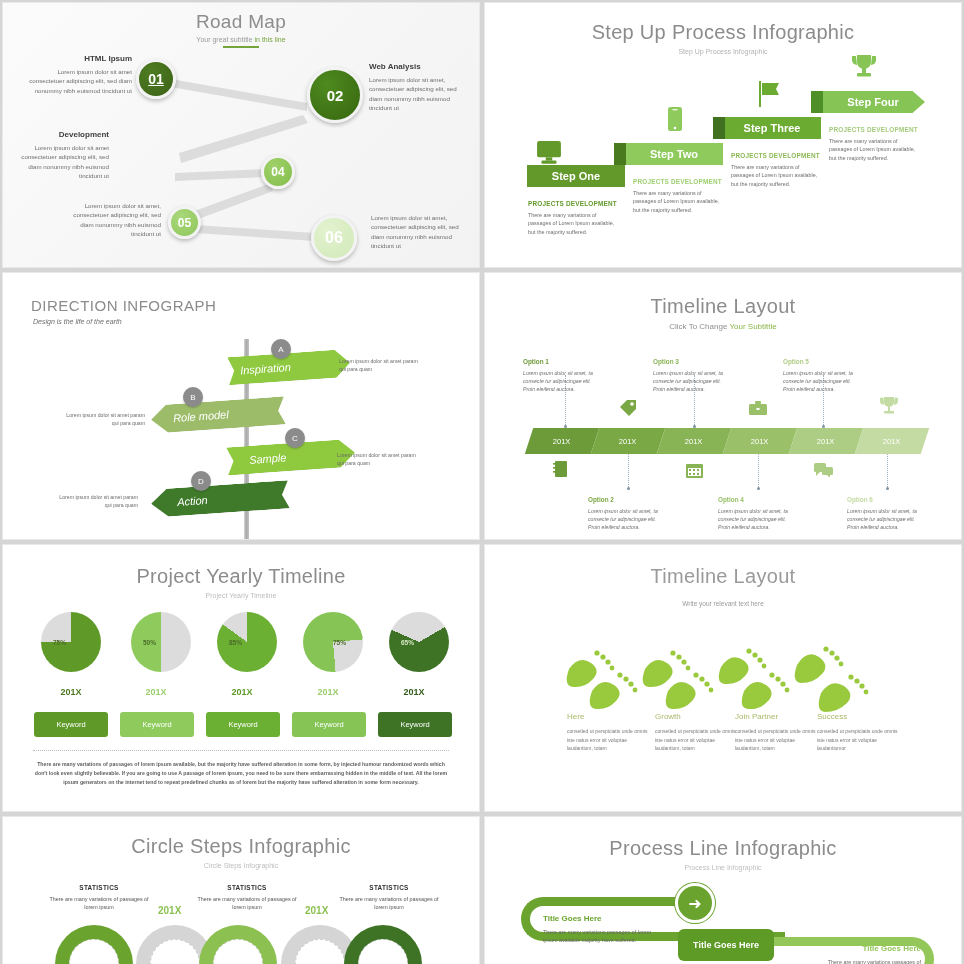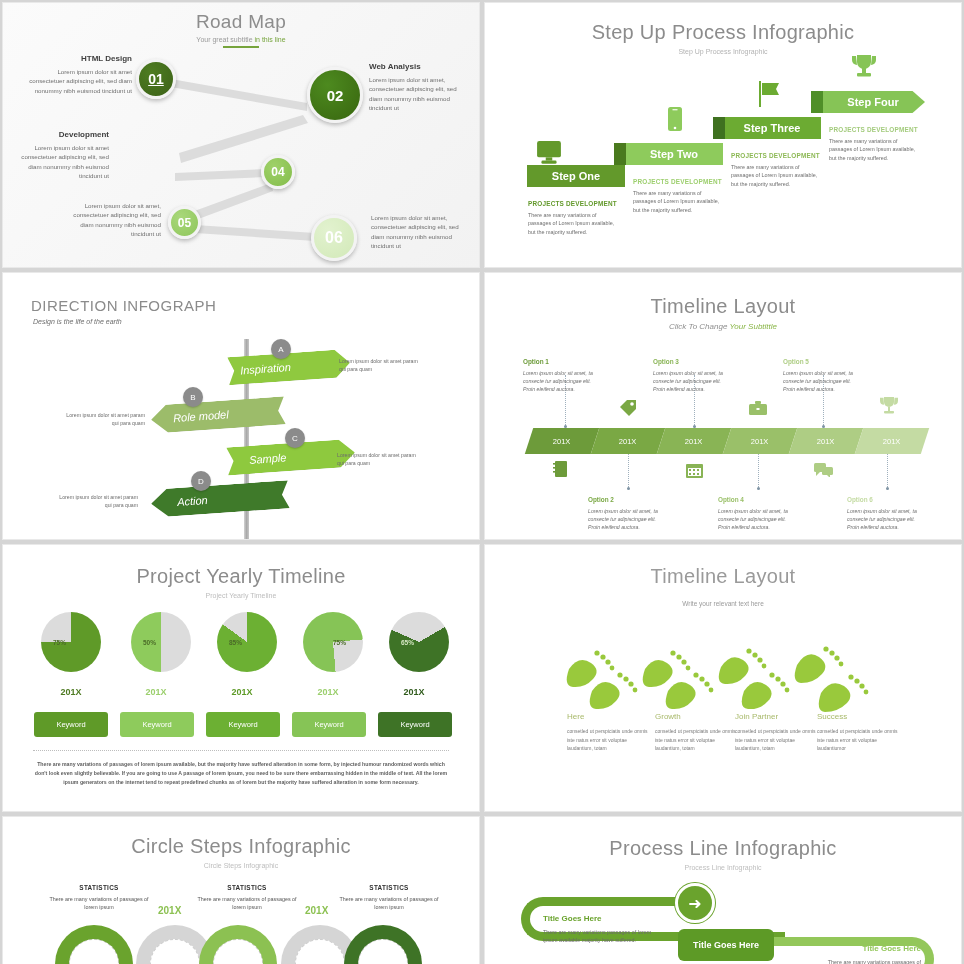--- a/index.html
+++ b/index.html
@@ -129,21 +129,21 @@
     </svg>
 
     <div class="rm-stage">
       <div class="circle c01">01</div>
       <div class="circle c02">02</div>
       <div class="circle c04">04</div>
       <div class="circle c05">05</div>
       <div class="circle c06">06</div>
 
       <div class="rm-lab" style="left:24px;top:50px;width:105px;text-align:right">
-        <b>HTML Design</b>
+        <b>HTML Ipsum</b>
         <span>Lorem ipsum dolor sit amet consectetuer adipiscing elit, sed diam nonummy nibh euismod tincidunt ut</span>
       </div>
       <div class="rm-lab" style="left:366px;top:58px;width:100px;text-align:left">
         <b>Web Analysis</b>
         <span>Lorem ipsum dolor sit amet, consectetuer adipiscing elit, sed diam nonummy nibh euismod tincidunt ut</span>
       </div>
       <div class="rm-lab" style="left:12px;top:126px;width:94px;text-align:right">
         <b>Development</b>
         <span>Lorem ipsum dolor sit amet consectetuer adipiscing elit, sed diam nonummy nibh euismod tincidunt ut</span>
       </div>
@@ -239,21 +239,21 @@
 
     <div class="arrow" style="left:148px;top:212px;width:112px;background:#3f7a2a;clip-path:polygon(12% 0,100% 0,95% 50%,100% 100%,12% 100%,0 50%);padding-left:26px;transform:rotate(-4deg)">
       <span>Action</span>
     </div>
     <div class="badge" style="left:188px;top:198px">D</div>
     <div class="di-txt" style="left:55px;top:220px;text-align:right">Lorem ipsum dolor sit amet param qui para quam</div>
   </div>
 
   <div class="slide">
     <div class="title t-lg" style="padding-top:22px">Timeline Layout</div>
-    <div class="sub" style="margin-top:4px;font-size:8px;font-style:italic">
+    <div class="sub" style="margin-top:4px;font-size:8px;">
       <span style="color:#8e8e8e">Click To Change </span><span class="g">Your Subtittle</span>
     </div>
 
     <div class="dotline" style="left:80px;top:102px;height:52px"></div>
     <div class="dotline" style="left:143px;top:180px;height:36px"></div>
     <div class="dotline" style="left:209px;top:102px;height:52px"></div>
     <div class="dotline" style="left:273px;top:180px;height:36px"></div>
     <div class="dotline" style="left:338px;top:102px;height:52px"></div>
     <div class="dotline" style="left:402px;top:180px;height:36px"></div>
     <div class="dot" style="left:79px;top:152px"></div>

